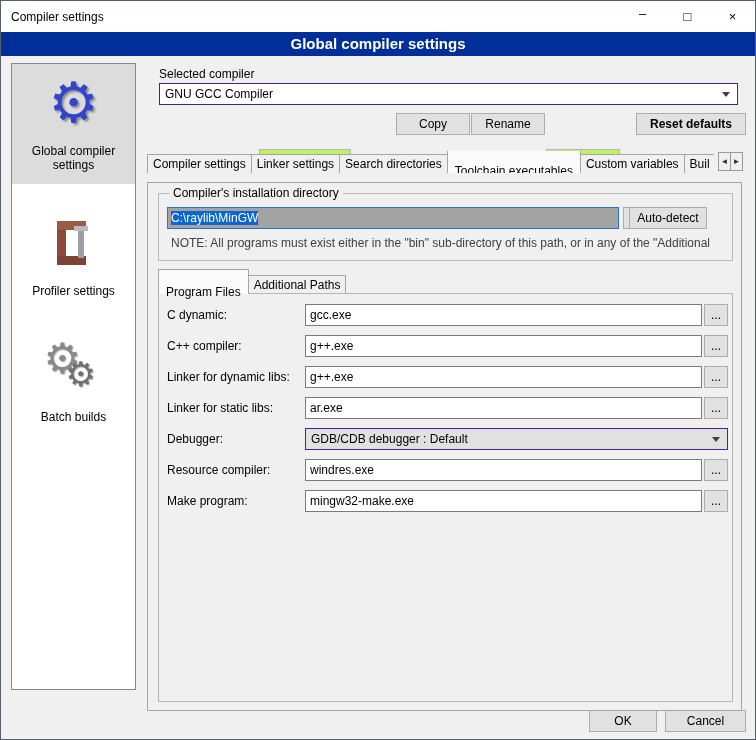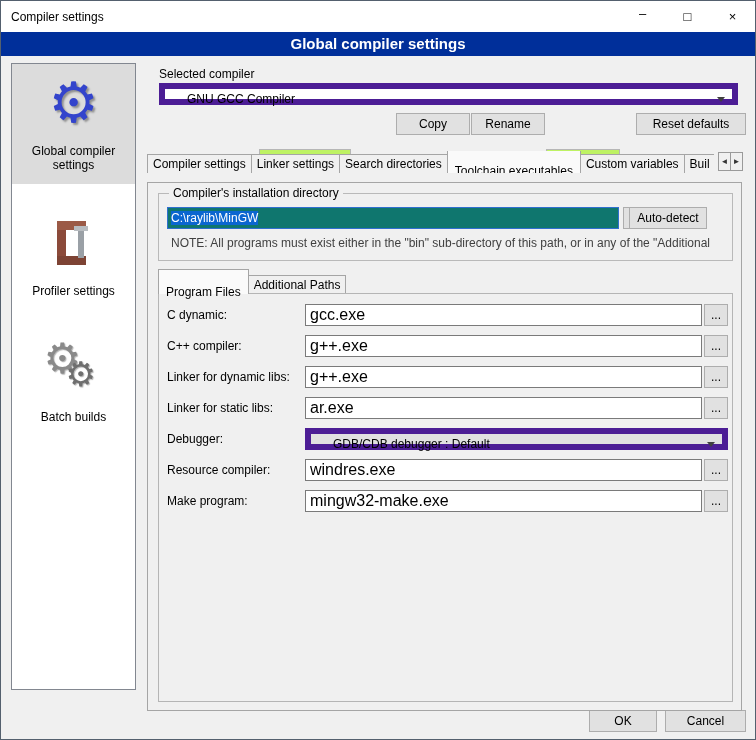--- a/index.html
+++ b/index.html
@@ -29,35 +29,35 @@
   .side-item + .side-item { margin-top:20px; }
   .side-icon-box { height:62px; display:flex; align-items:center; justify-content:center; }
   .gear-blue { font-size:56px; line-height:56px; color:#3344cc; text-shadow:2px 2px 2px rgba(0,0,0,0.35); }
   .gears-gray { position:relative; width:60px; height:58px; }
   .gears-gray .g1 { position:absolute; left:0; top:-6px; font-size:42px; color:#8a8a8a; text-shadow:1px 1px 1px rgba(0,0,0,0.3); }
   .gears-gray .g2 { position:absolute; left:22px; top:14px; font-size:34px; color:#6f6f6f; text-shadow:1px 1px 1px rgba(0,0,0,0.3); }
   .side-label { margin-top:10px; text-align:center; line-height:14px; }
 
   
   .sel-comp-label { position:absolute; left:158px; top:66px; }
-  .combo { position:relative; background:#fff; border:6px solid #4c1d95; height:22px;
-           line-height:20px; padding-left:22px; cursor:default; }
+  .combo { position:relative; background:#fff; border:1px solid #4c1d95; height:22px;
+           line-height:20px; padding-left:5px; cursor:default; }
   .combo .arrow { position:absolute; right:7px; top:8px; width:0; height:0;
                   border-left:4px solid transparent; border-right:4px solid transparent;
                   border-top:5px solid #404040; }
   .compiler-combo { position:absolute; left:158px; top:82px; width:579px; }
 
   .btn { background:#e1e1e1; border:1px solid #adadad; height:22px; font-size:12px;
          display:flex; align-items:center; justify-content:center; cursor:default; }
   .btn.disabled { background:#bef264; border-color:#b6b6b6; color:#7e7e7e;margin-top:36px; }
   .btn-setdefault { position:absolute; left:258px; top:112px; width:92px; }
   .btn-copy       { position:absolute; left:395px; top:112px; width:74px; }
   .btn-rename     { position:absolute; left:470px; top:112px; width:74px; }
   .btn-delete     { position:absolute; left:545px; top:112px; width:74px; }
-  .btn-reset      { position:absolute; left:635px; top:112px; width:110px; }
+  .btn-reset      { position:absolute; left:635px; top:112px; width:110px;font-weight:bold; }
 
   
   .tabrow { position:absolute; left:146px; top:150px; width:567px; height:22px;
             display:flex; align-items:flex-end; overflow:hidden; }
   .tab { height:19px; margin-top:3px; background:#f0f0f0; border:1px solid #a5a5a5;
          border-bottom:none; padding:0 5px; line-height:18px; white-space:nowrap;
          flex:0 0 auto; cursor:default; }
   .tab + .tab { margin-left:-1px; }
   .tab.active { height:22px; margin-top:0; background:#fafafa; line-height:21px;
                 padding:12px 7px; position:relative; z-index:3; }
@@ -68,39 +68,39 @@
 
   
   .pane { position:absolute; left:146px; top:171px; width:595px; height:529px;
           background:#f0f0f0; border:1px solid #a5a5a5; z-index:2;margin-top:10px; }
 
   
   .groupbox { position:absolute; left:10px; top:10px; width:575px; height:68px;
               border:1px solid #b9b9b9; }
   .groupbox-label { position:absolute; left:10px; top:-8px; background:#f0f0f0; padding:0 4px; }
   .dir-box { position:absolute; left:8px; top:13px; width:452px; height:22px;
-             background:#0f766e; border:1px solid #2f6fd0; line-height:20px; padding-left:3px; }
+             background:#a3a3a3; border:1px solid #2f6fd0; line-height:20px; padding-left:3px; }
   .dir-box .sel { background:#0b66d0; color:#fff; }
   .btn-dir-browse { position:absolute; left:464px; top:13px; width:21px; }
   .btn-autodetect { position:absolute; left:470px; top:13px; width:78px; }
   .group-note { position:absolute; left:12px; top:42px; width:560px; color:#404040;
                 white-space:nowrap; overflow:hidden; }
 
   
   .subtabrow { position:absolute; left:10px; top:89px; display:flex; align-items:flex-end; height:22px; }
   .subpane { position:absolute; left:10px; top:110px; width:575px; height:409px;
              background:#f0f0f0; border:1px solid #b5b5b5; }
 
   
   .rows { padding-top:10px; }
   .frow { display:flex; align-items:center; padding-left:8px; padding-right:4px; height:22px;
           margin-bottom:9px; }
   .frow .flabel { width:138px; flex:0 0 auto; }
   .tinput { flex:0 0 auto; width:397px; height:22px; border:1px solid #7a7a7a; background:#fff;
-            font-family:"Liberation Sans","DejaVu Sans",sans-serif; font-size:16px; padding:0 4px; }
+            font-family:"Liberation Sans","DejaVu Sans",sans-serif; font-size:12px; padding:0 4px; }
   .frow .btn-browse { width:24px; margin-left:2px; flex:0 0 auto; }
   .debugger-combo { width:423px; background:#e1e1e1; }
 
   
   .btn-ok     { position:absolute; left:588px; top:709px; width:68px; }
   .btn-cancel { position:absolute; left:664px; top:709px; width:81px; }
 </style>
 </head>
 <body>
 

